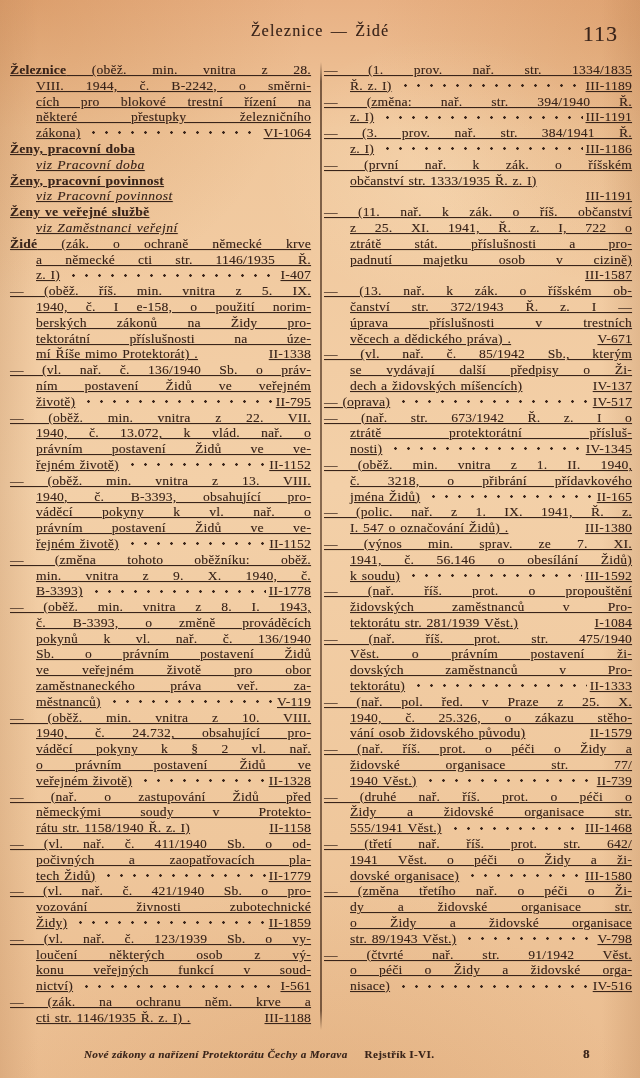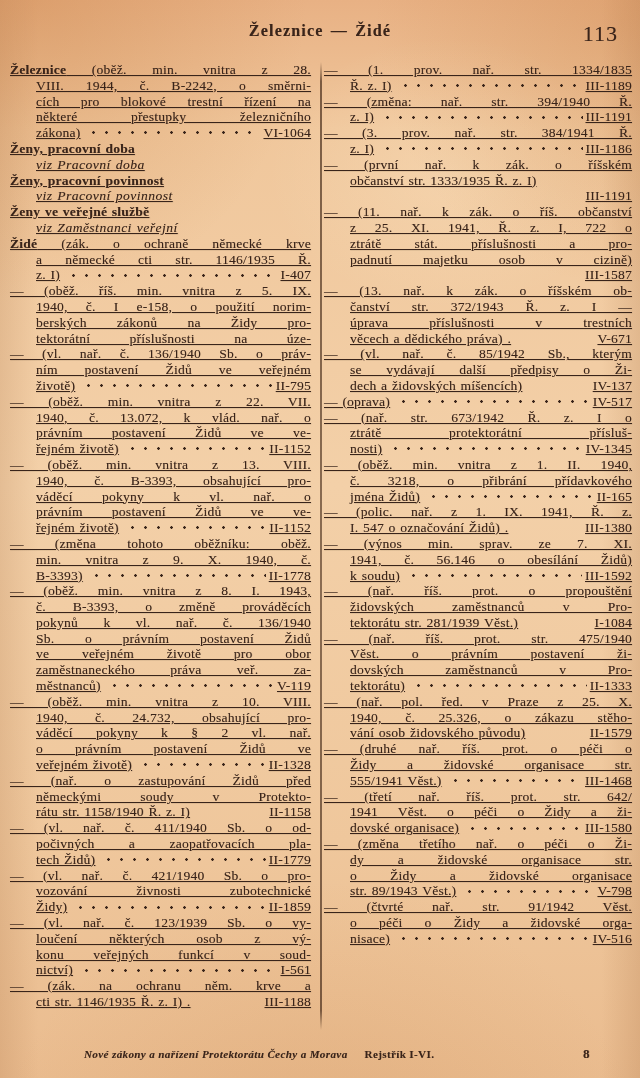--- a/index.html
+++ b/index.html
@@ -15,21 +15,21 @@
       radial-gradient(60% 40% at 6% 0%, rgba(195,122,62,.32), transparent 70%),
       radial-gradient(55% 35% at 97% 2%, rgba(195,122,62,.26), transparent 70%),
       radial-gradient(75% 45% at 50% 114%, rgba(190,122,62,.22), transparent 72%),
       radial-gradient(40% 18% at 70% 16%, rgba(255,240,210,.25), transparent 70%),
       linear-gradient(90deg, rgba(150,90,45,.16), transparent 6%, transparent 94%, rgba(150,90,45,.18)),
       linear-gradient(180deg,#e8b184 0%,#f0c79c 12%,#f3d0a8 45%,#efc79c 78%,#eabc8f 100%);
   }
   .header{position:absolute;top:22px;left:0;right:0;height:22px;}
   .title{
     position:absolute;left:0;right:0;text-align:center;
-    font-weight:700;font-size:16px;letter-spacing:1.2px;word-spacing:2px;
+    font-weight:400;font-size:16px;letter-spacing:1.2px;word-spacing:2px;
     text-shadow:.3px .3px 0 rgba(57,36,26,.4);
   }
   .pageno{
     position:absolute;right:22px;top:-1px;font-weight:400;font-size:22px;letter-spacing:1px;
     text-shadow:.3px .3px 0 rgba(57,36,26,.4);
   }
   .columns{position:absolute;top:62px;left:10px;right:8px;bottom:48px;display:flex;}
   .col{font-size:13.5px;line-height:15.8px;letter-spacing:.25px;word-spacing:1px;text-decoration:underline;}
   .col-left{width:301px;padding-right:9px;}
   .col-right{flex:1;padding-left:2px;}
@@ -101,20 +101,25 @@
           <span class="t">z. I)</span>
           <span class="leader dots"></span>
           <span class="ref">I-407</span>
         </div>
       </div>
       <div class="entry">
         <div class="line just">— (oběž. říš. min. vnitra z 5. IX.</div>
         <div class="line ind just">1940, č. I e-158, o použití norim-</div>
         <div class="line ind just">berských zákonů na Židy pro-</div>
         <div class="line ind just">tektorátní příslušnosti na úze-</div>
+        <div class="line ind flexline">
+          <span class="t">mí Říše mimo Protektorát) .</span>
+          <span class="leader"></span>
+          <span class="ref">II-1338</span>
+        </div>
       </div>
       <div class="entry">
         <div class="line just">— (vl. nař. č. 136/1940 Sb. o práv-</div>
         <div class="line ind just">ním postavení Židů ve veřejném</div>
         <div class="line ind flexline">
           <span class="t">životě)</span>
           <span class="leader dots"></span>
           <span class="ref">II-795</span>
         </div>
       </div>
@@ -336,20 +341,29 @@
           <span class="ref">II-1333</span>
         </div>
       </div>
       <div class="entry">
         <div class="line just">— (nař. pol. řed. v Praze z 25. X.</div>
         <div class="line ind just">1940, č. 25.326, o zákazu stěho-</div>
         <div class="line ind flexline">
           <span class="t">vání osob židovského původu)</span>
           <span class="leader"></span>
           <span class="ref">II-1579</span>
+        </div>
+      </div>
+      <div class="entry">
+        <div class="line just">— (nař. říš. prot. o péči o Židy a</div>
+        <div class="line ind just">židovské organisace str. 77/</div>
+        <div class="line ind flexline">
+          <span class="t">1940 Věst.)</span>
+          <span class="leader dots"></span>
+          <span class="ref">II-739</span>
         </div>
       </div>
       <div class="entry">
         <div class="line just">— (druhé nař. říš. prot. o péči o</div>
         <div class="line ind just">Židy a židovské organisace str.</div>
         <div class="line ind flexline">
           <span class="t">555/1941 Věst.)</span>
           <span class="leader dots"></span>
           <span class="ref">III-1468</span>
         </div>

